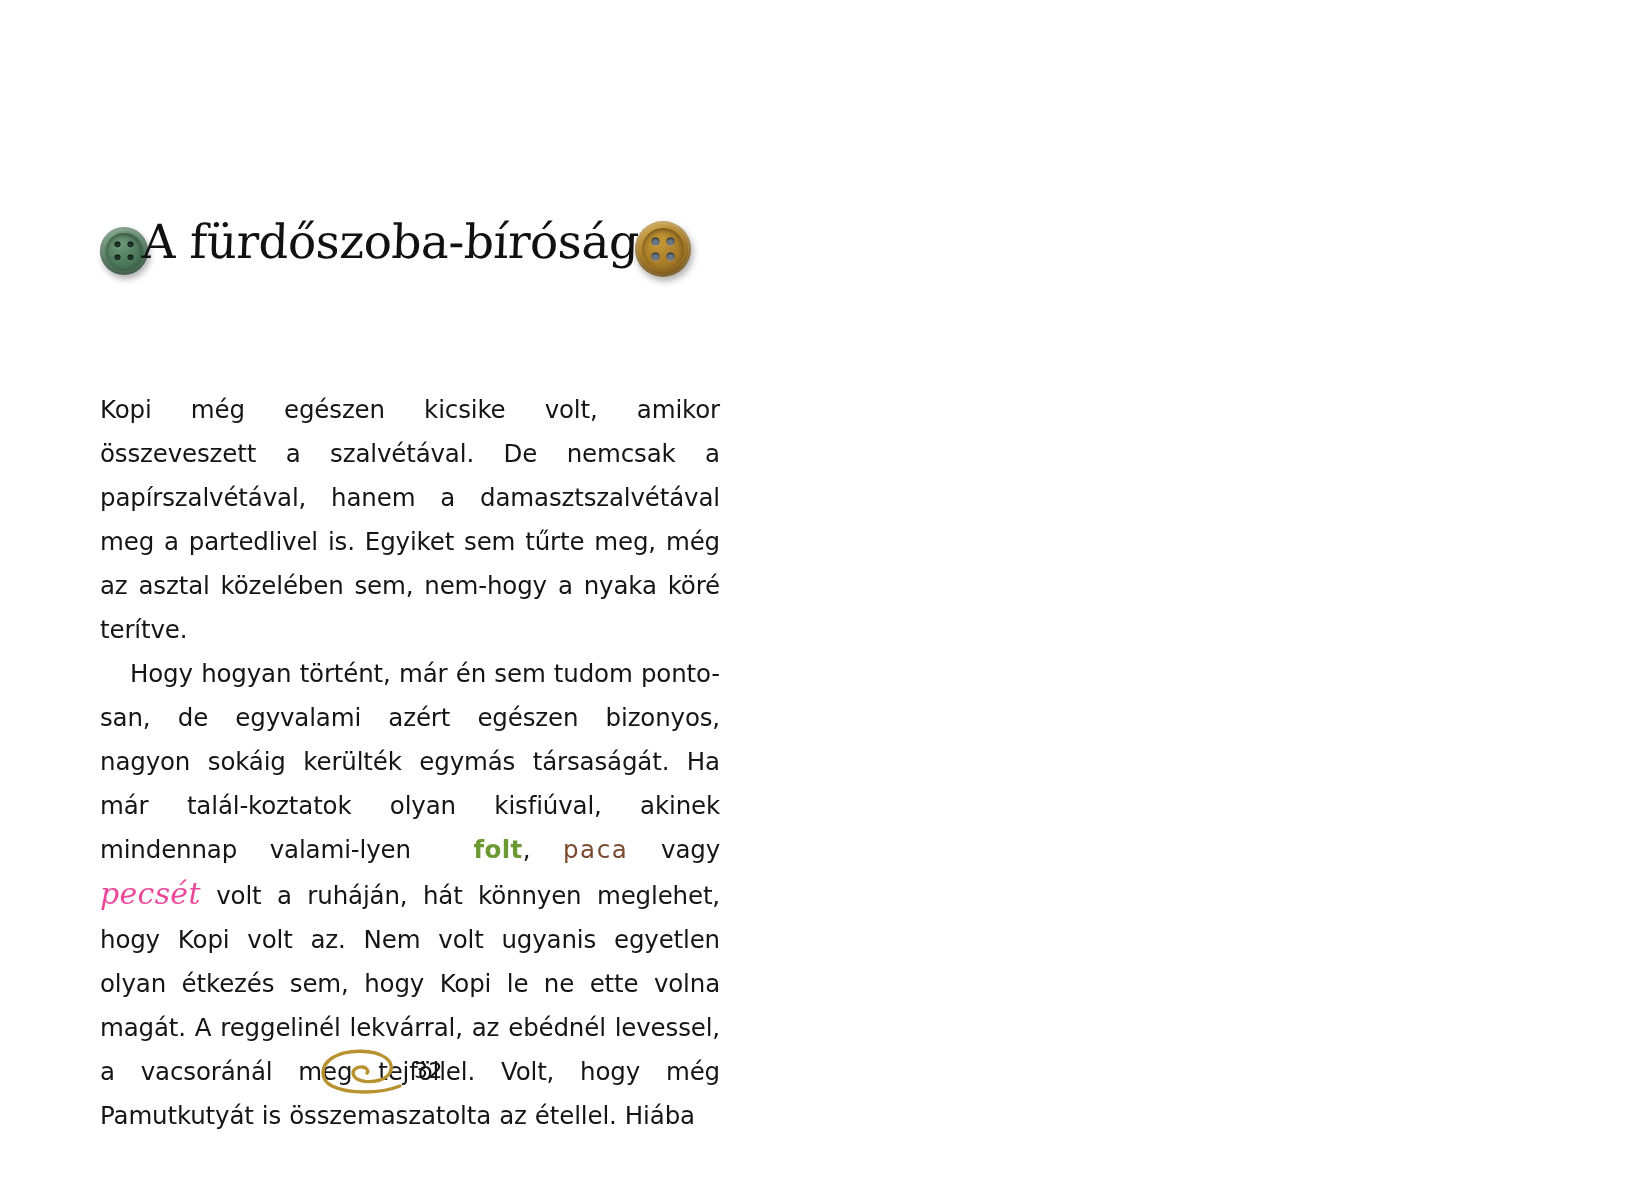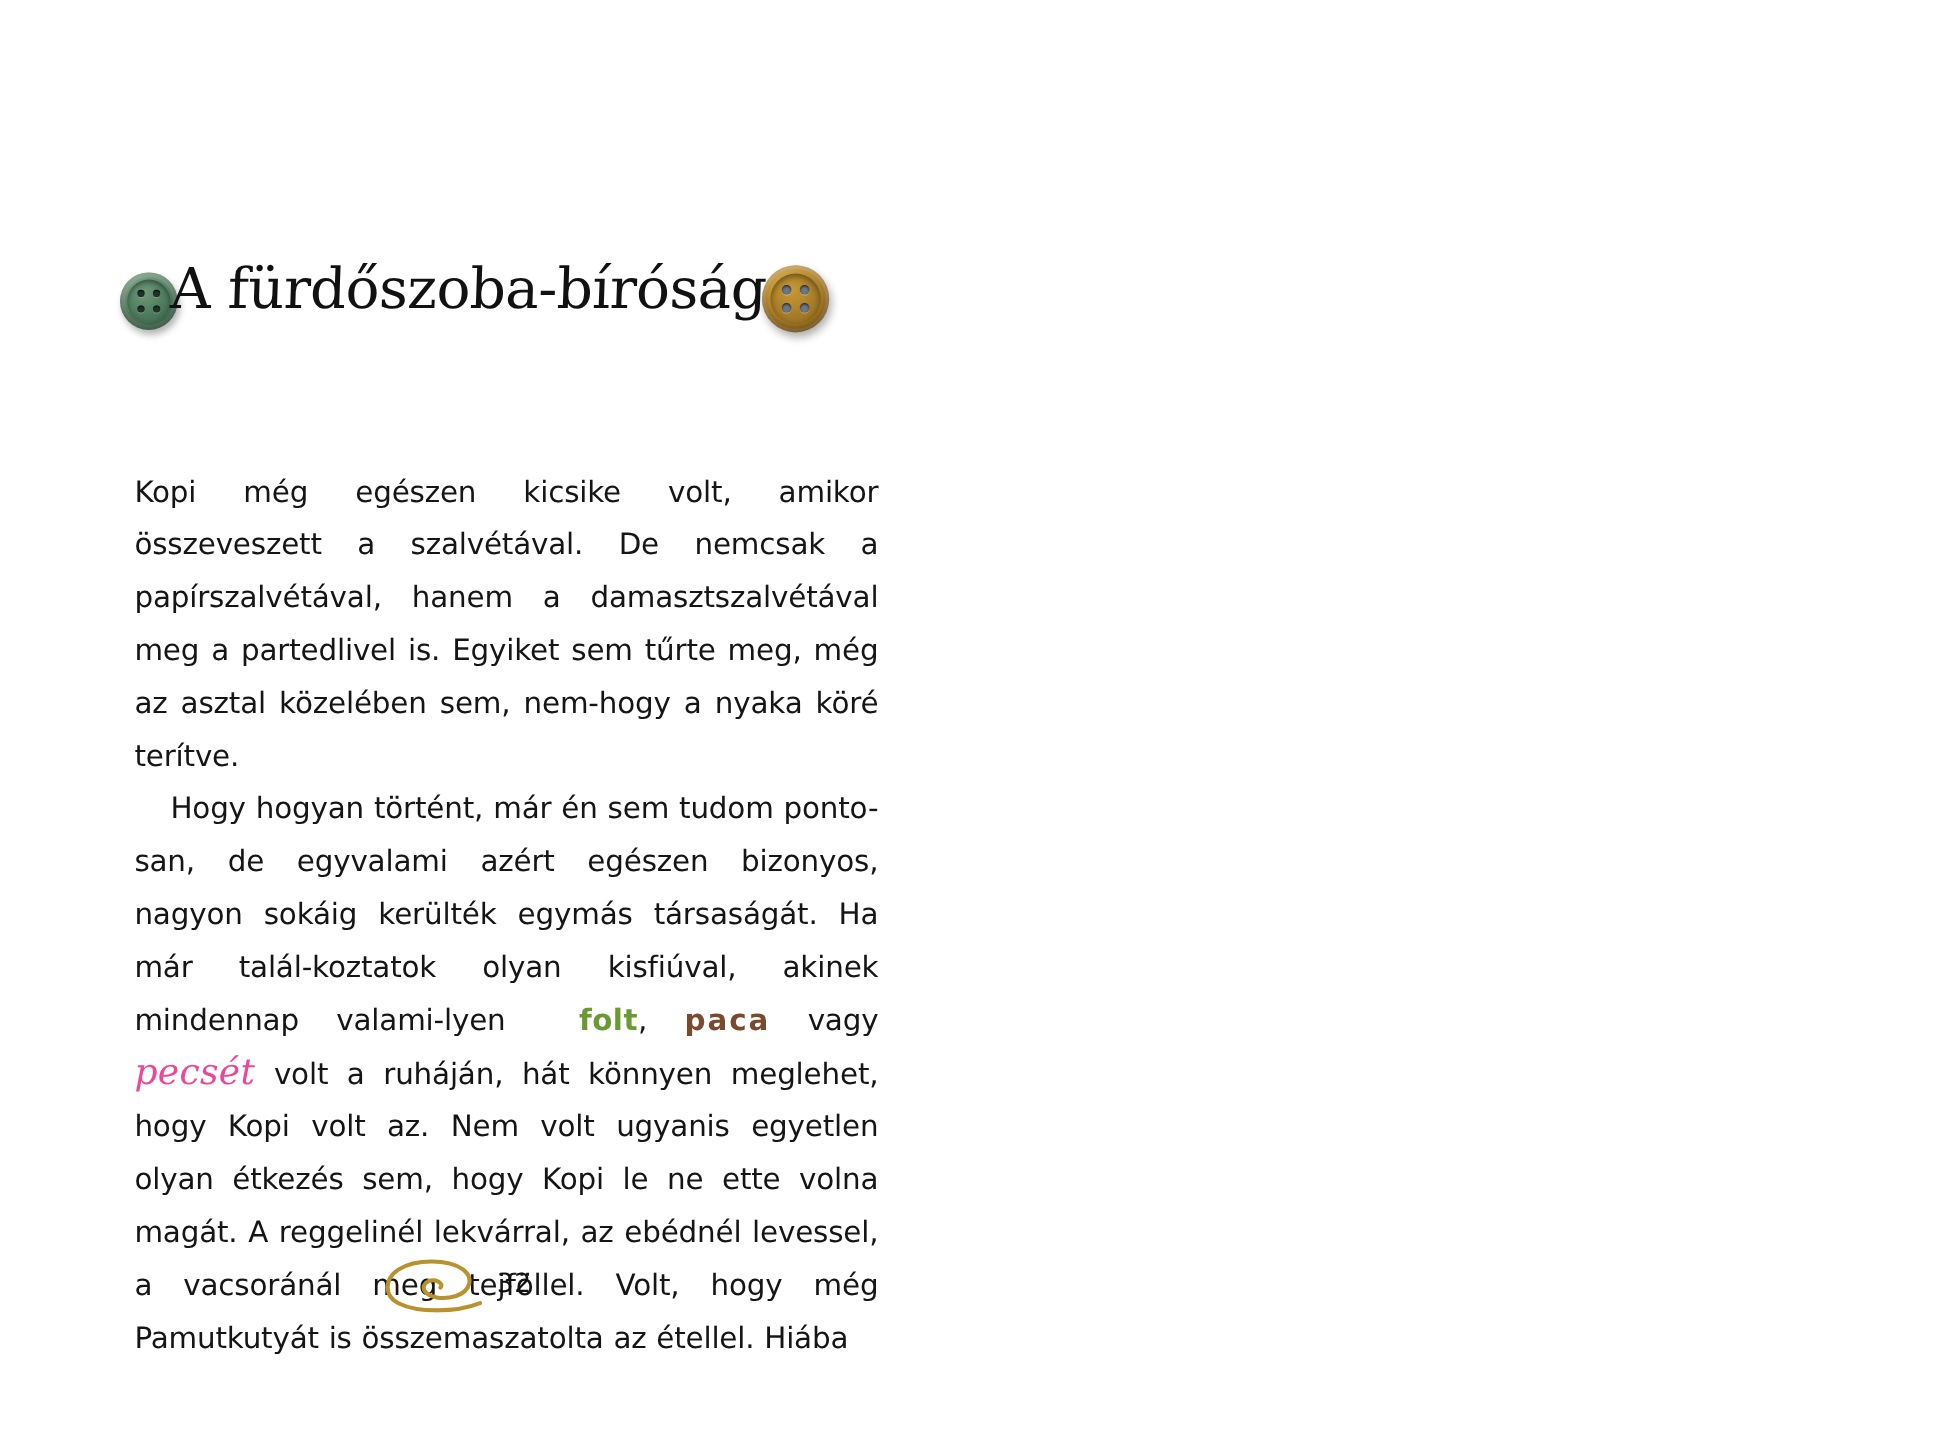--- a/index.html
+++ b/index.html
@@ -122,36 +122,36 @@
     position:absolute;
     width:620px;
     font-family:"DejaVu Sans", sans-serif;
     font-size:24.5px;
     line-height:44px;
     color:#151515;
     text-align:justify;
     letter-spacing:-0.15px;
     word-spacing:0.5px;
   }
-  .col-left  { left:112px;  top:388px; }
+  .col-left  { left:100px;  top:388px; }
 
   .col p { margin:0; }
   .col p.indent { text-indent:30px; }
 
   
   .w-folt {
     font-family:"DejaVu Sans", sans-serif;
     font-weight:bold;
     color:#6c9a32;
     letter-spacing:0.4px;
     margin-left:30px;
   }
   .w-paca {
     font-family:"DejaVu Sans", sans-serif;
-    font-weight:bold;
+    font-weight:normal;
     color:#7a4a2e;
     letter-spacing:1.6px;
   }
   .w-pecset {
     font-family:"DejaVu Serif", serif;
     font-style:italic;
     font-weight:normal;
     color:#ec4899;
     font-size:30px;
     letter-spacing:0.3px;

